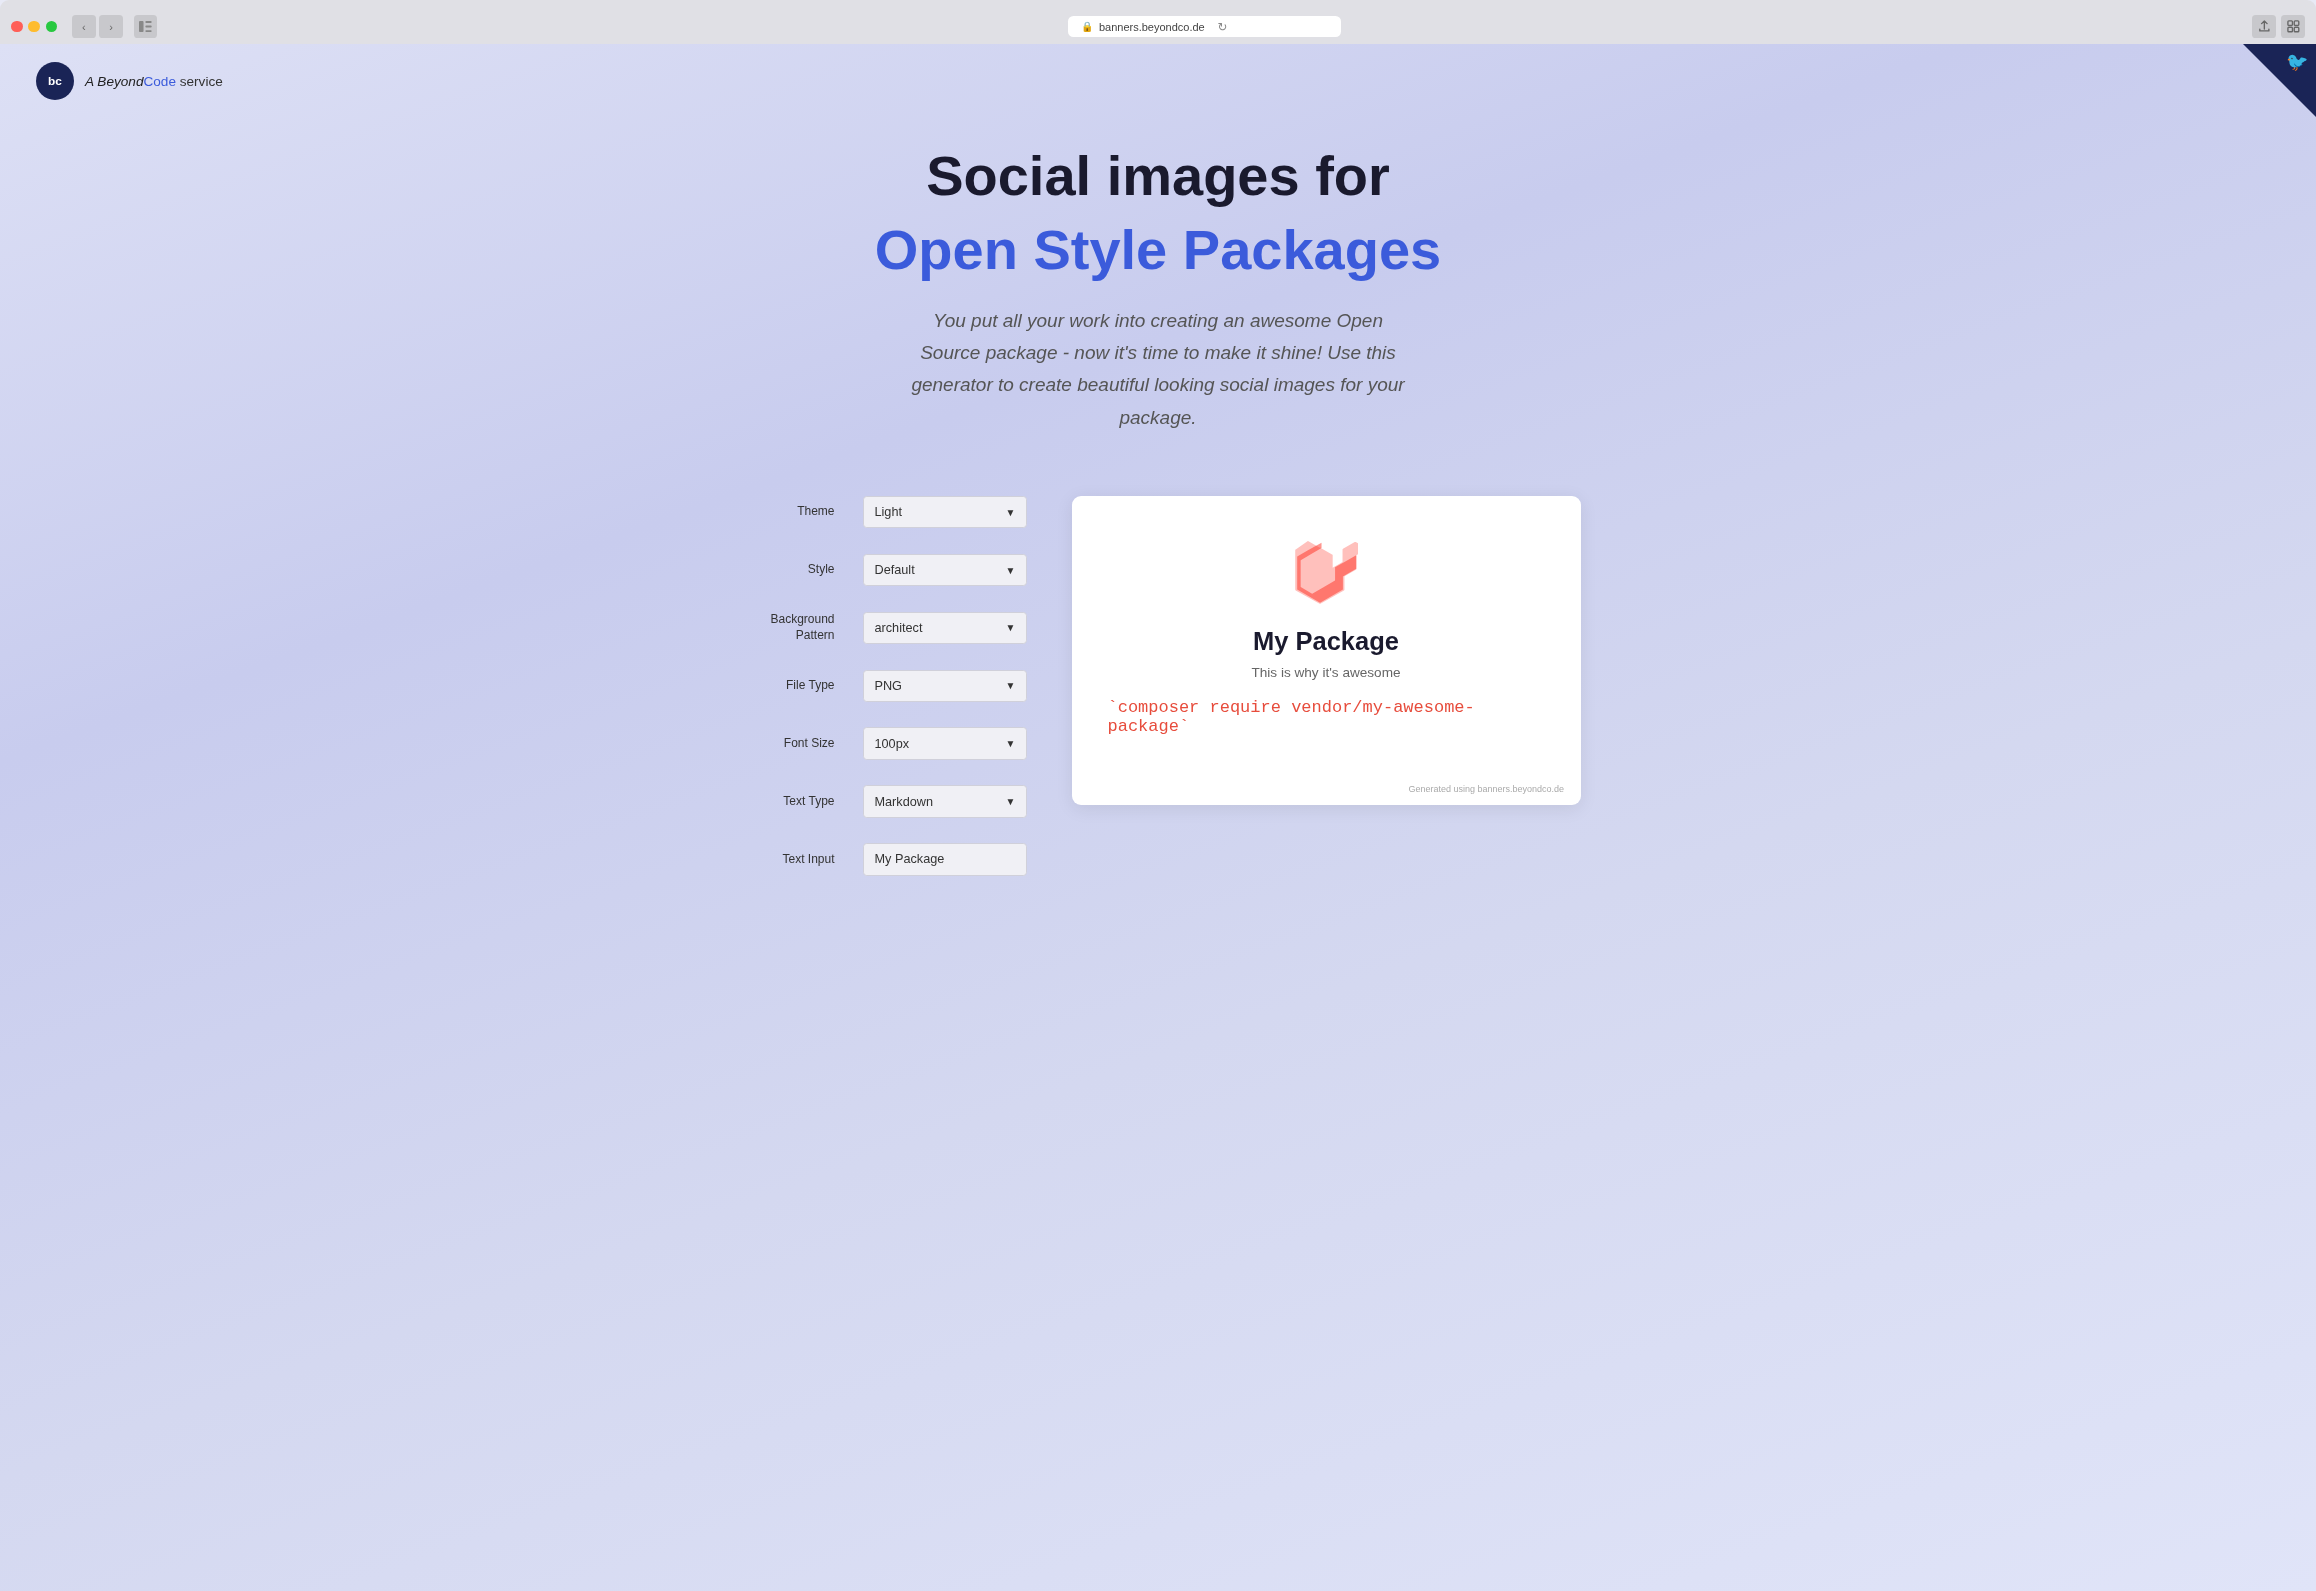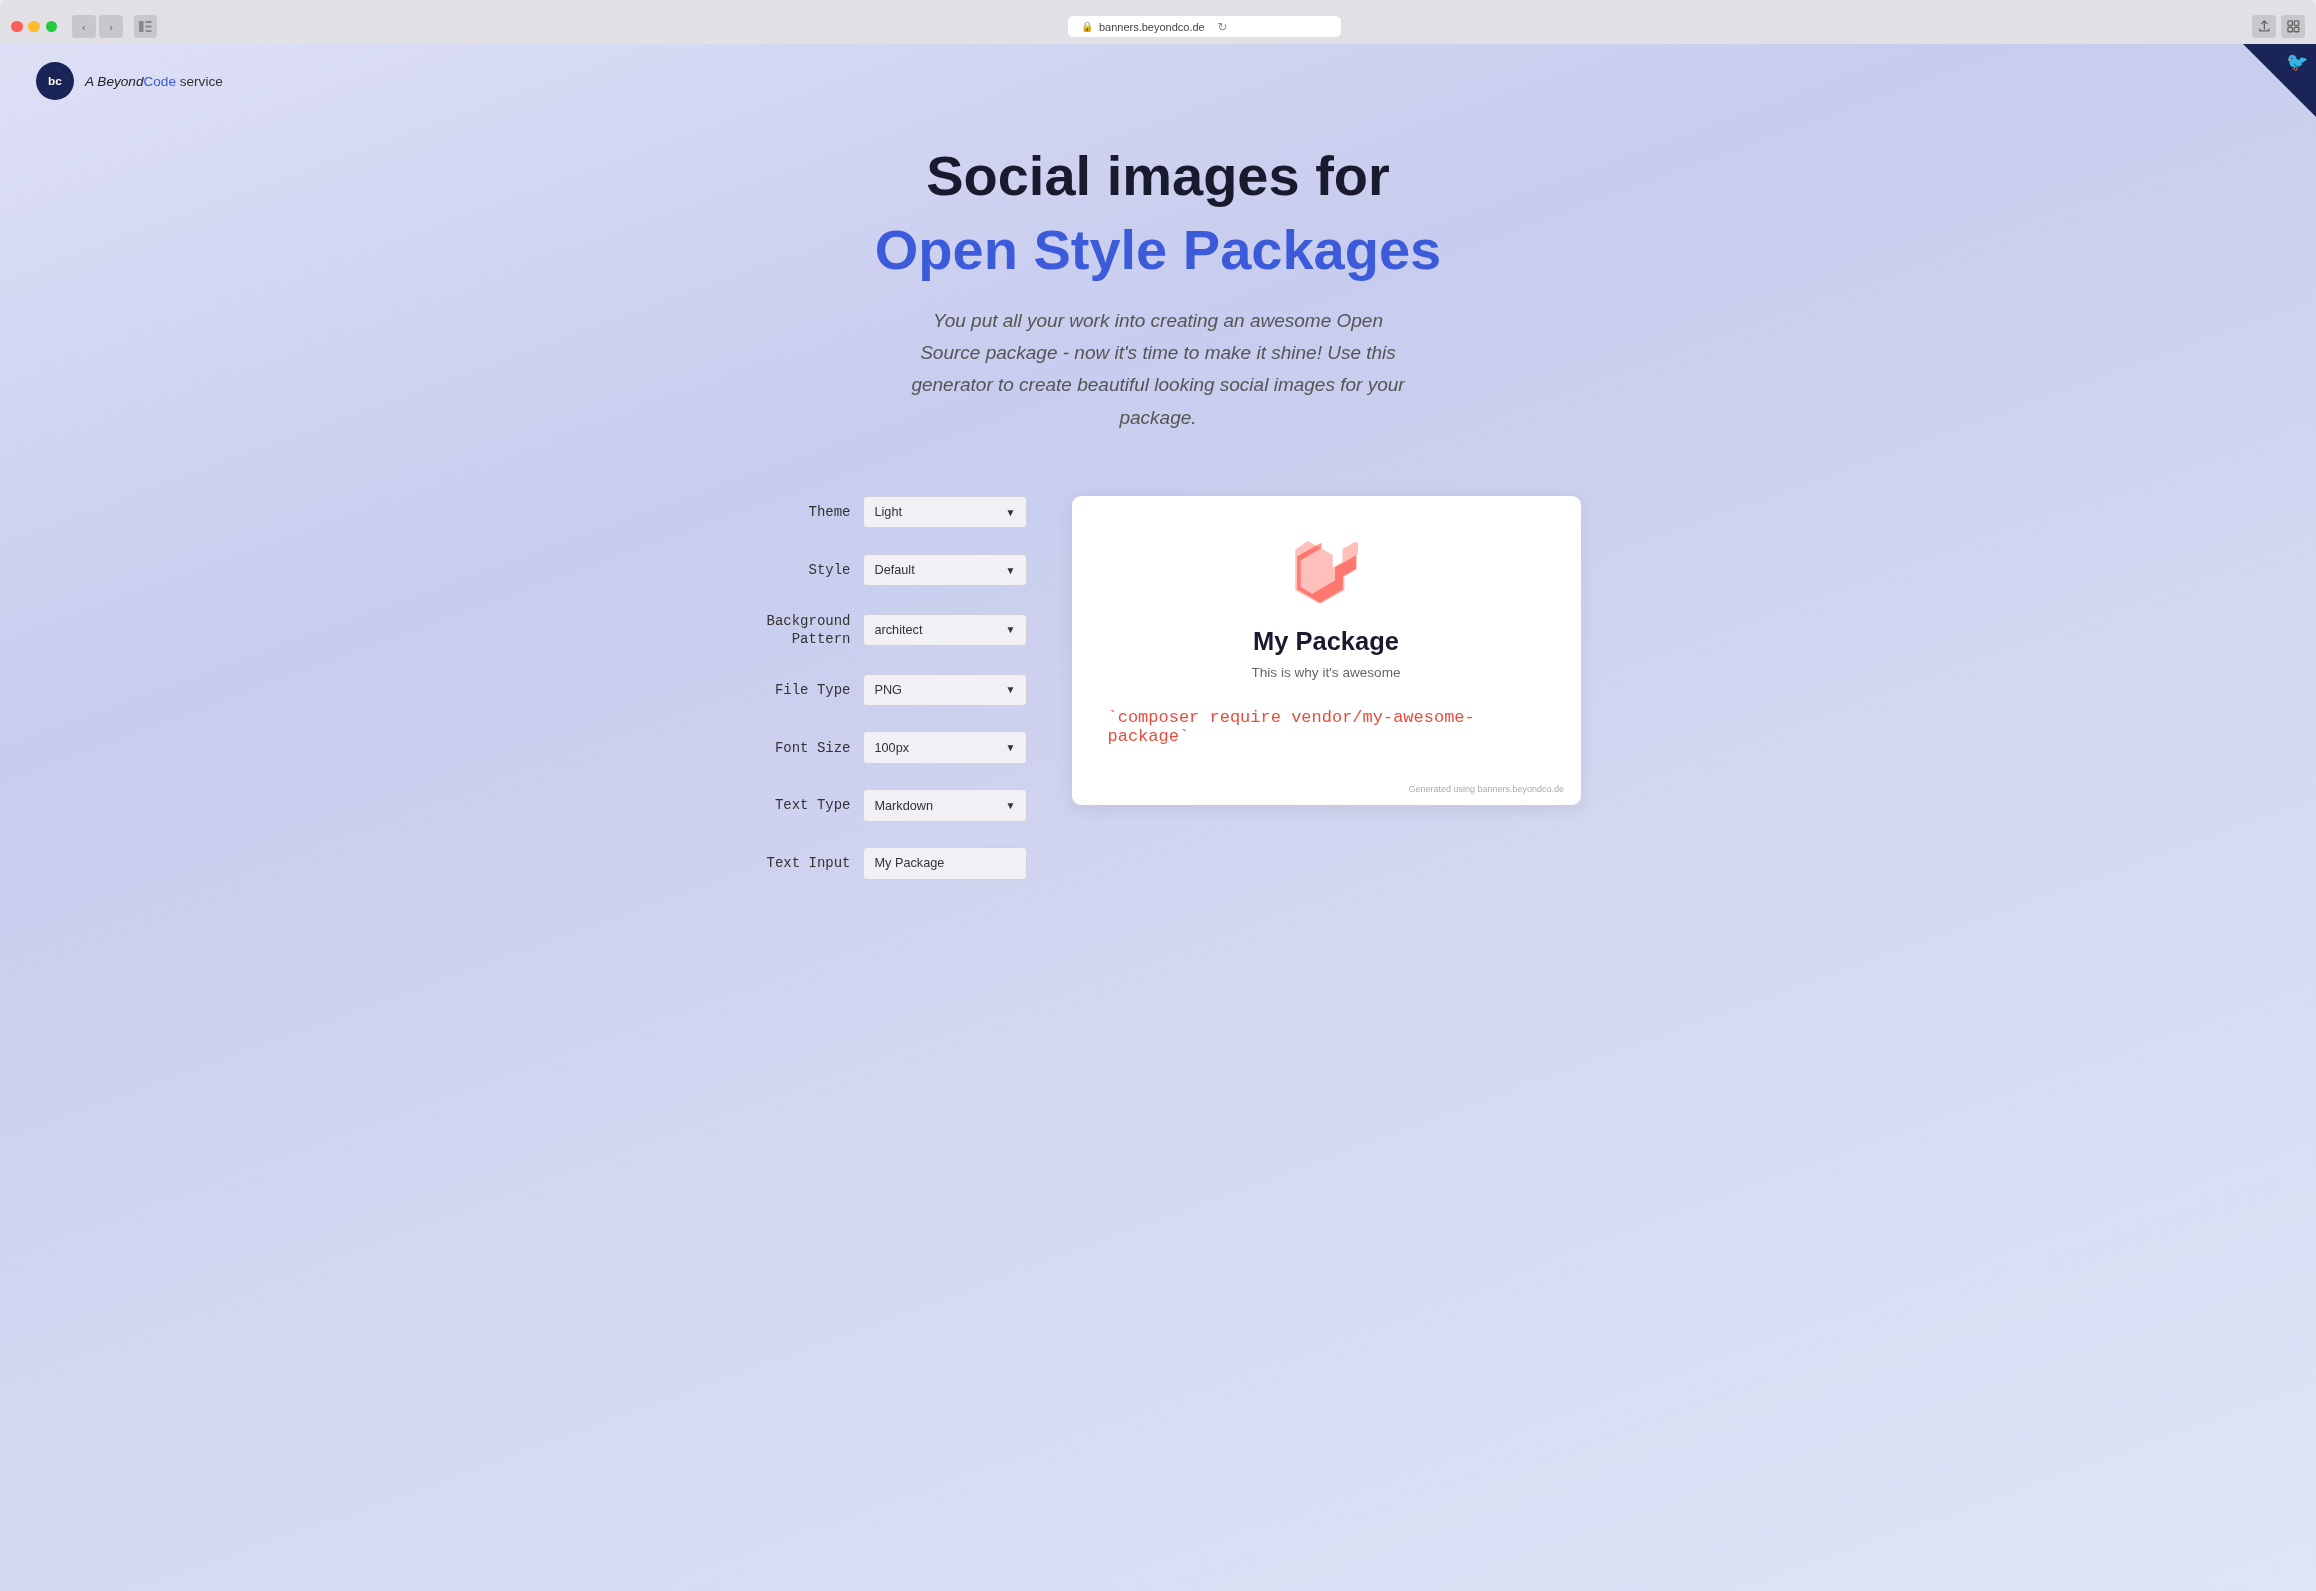--- a/index.html
+++ b/index.html
@@ -214,25 +214,24 @@
 
     .form-row {
       display: flex;
       align-items: center;
       margin-bottom: 25.5px;
     }
 
     .form-label {
       width: 127px;
       text-align: right;
-      font-size: 14px;
+      font-size: 12px;
       color: #333;
-      padding-right: 12px;
+      padding-right: 28px;
       line-height: 1.3;
-      font-family: Liberation Mono, monospace;
     }
 
     .form-control {
       flex: 1;
       position: relative;
     }
 
     .select-wrapper {
       position: relative;
       display: flex;
@@ -297,21 +296,21 @@
     .preview-package-name {
       font-size: 25.5px;
       font-weight: 700;
       color: #1a1a2e;
       margin-bottom: 9px;
     }
 
     .preview-description {
       font-size: 13.6px;
       color: #666;
-      margin-bottom: 28px;
+      margin-bottom: 18px;
     }
 
     .preview-command {
       font-family: 'Courier New', Courier, monospace;
       font-size: 17px;
       color: #e74c3c;
       background: none;
       margin-bottom: 27px;
     }
 

